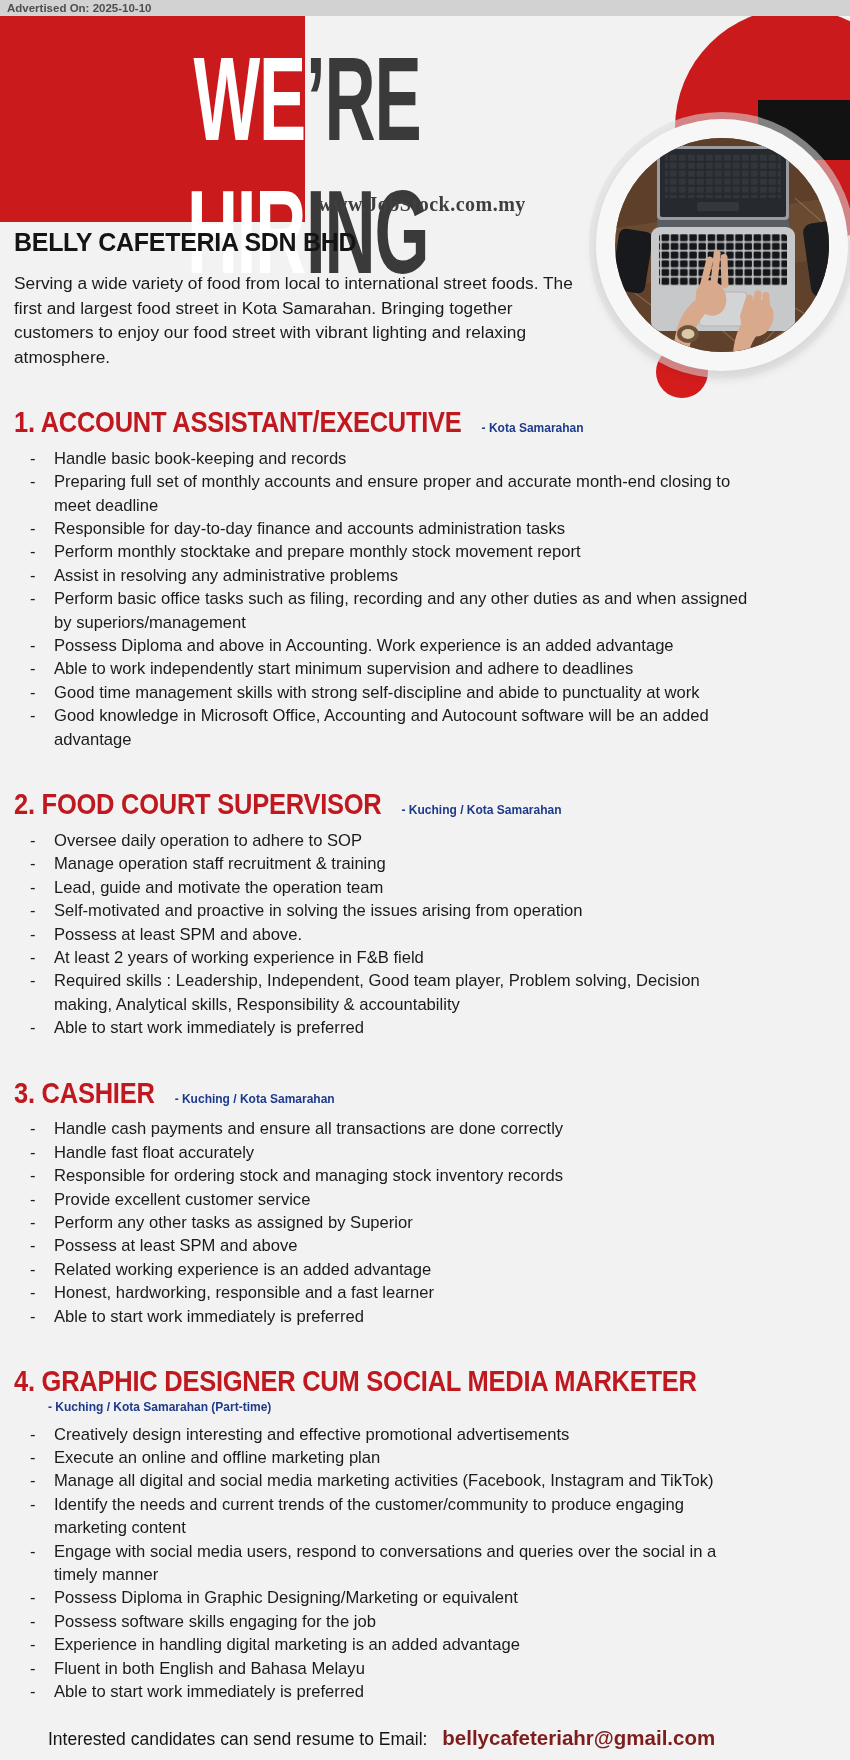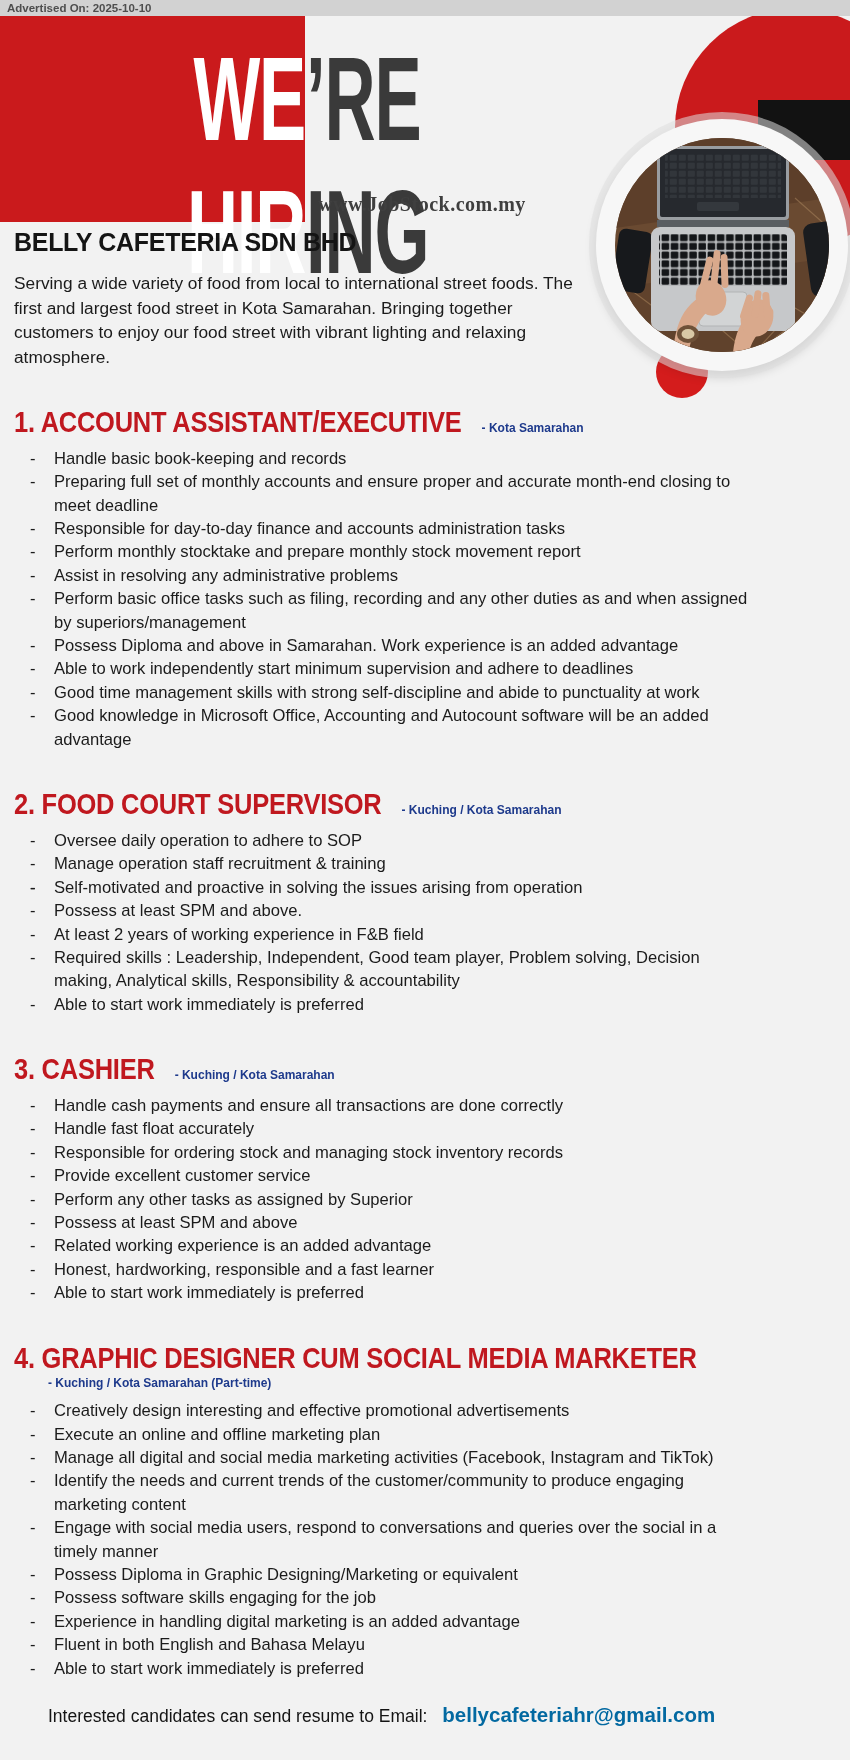--- a/index.html
+++ b/index.html
@@ -47,21 +47,21 @@
     display:inline-block; white-space:nowrap; font-size:30px; font-weight:700;
     color:#c0181f; letter-spacing:-.3px;
     transform:scaleX(.85); transform-origin:0 72%;
   }
   .loc { color:#1e3a8c; font-size:12px; font-weight:700; margin-left:10px; white-space:nowrap; }
   .job.loc-block .loc { display:block; margin:4px 0 0 34px; }
   .bullets { list-style:none; margin:9px 0 0; padding:0; }
   .bullet { position:relative; padding-left:40px; max-width:695px; font-size:16.6px; line-height:23.4px; }
   .dash { position:absolute; left:16px; }
   .footer { margin:23px 0 0 34px; font-size:17.5px; color:#141414; }
-  .email { color:#0369a1; font-size:20.5px; font-weight:700; margin-left:10px; text-decoration:none;text-align:right; }
+  .email { color:#7f1d1d; font-size:20.5px; font-weight:700; margin-left:10px; text-decoration:none;text-align:right; }
 </style>
 </head>
 <body>
 
 <div class="page">
 
   <div class="topbar">
     <span>Advertised On: 2025-10-10</span>
   </div>
 
@@ -156,21 +156,21 @@
             <li class="bullet">
     <span class="dash">-</span><span>Perform monthly stocktake and prepare monthly stock movement report</span>
   </li>
             <li class="bullet">
     <span class="dash">-</span><span>Assist in resolving any administrative problems</span>
   </li>
             <li class="bullet">
     <span class="dash">-</span><span>Perform basic office tasks such as filing, recording and any other duties as and when assigned by superiors/management</span>
   </li>
             <li class="bullet">
-    <span class="dash">-</span><span>Possess Diploma and above in Samarahan. Work experience is an added advantage</span>
+    <span class="dash">-</span><span>Possess Diploma and above in Accounting. Work experience is an added advantage</span>
   </li>
             <li class="bullet">
     <span class="dash">-</span><span>Able to work independently start minimum supervision and adhere to deadlines</span>
   </li>
             <li class="bullet">
     <span class="dash">-</span><span>Good time management skills with strong self-discipline and abide to punctuality at work</span>
   </li>
             <li class="bullet">
     <span class="dash">-</span><span>Good knowledge in Microsoft Office, Accounting and Autocount software will be an added advantage</span>
   </li>
@@ -181,21 +181,21 @@
       <span class="jt" style="margin-right: -54.8px;">2. FOOD COURT SUPERVISOR</span><span class="loc">- Kuching / Kota Samarahan</span>
     </h2>
     <ul class="bullets">
             <li class="bullet">
     <span class="dash">-</span><span>Oversee daily operation to adhere to SOP</span>
   </li>
             <li class="bullet">
     <span class="dash">-</span><span>Manage operation staff recruitment &amp; training</span>
   </li>
             <li class="bullet">
-    <span class="dash">-</span>
+    <span class="dash">-</span><span>Lead, guide and motivate the operation team</span>
   </li>
             <li class="bullet">
     <span class="dash">-</span><span>Self-motivated and proactive in solving the issues arising from operation</span>
   </li>
             <li class="bullet">
     <span class="dash">-</span><span>Possess at least SPM and above.</span>
   </li>
             <li class="bullet">
     <span class="dash">-</span><span>At least 2 years of working experience in F&amp;B field</span>
   </li>

